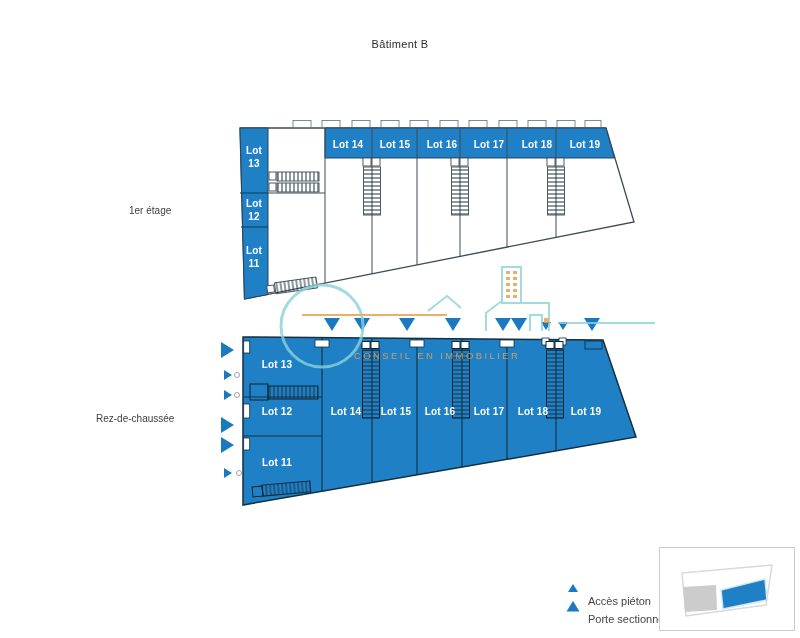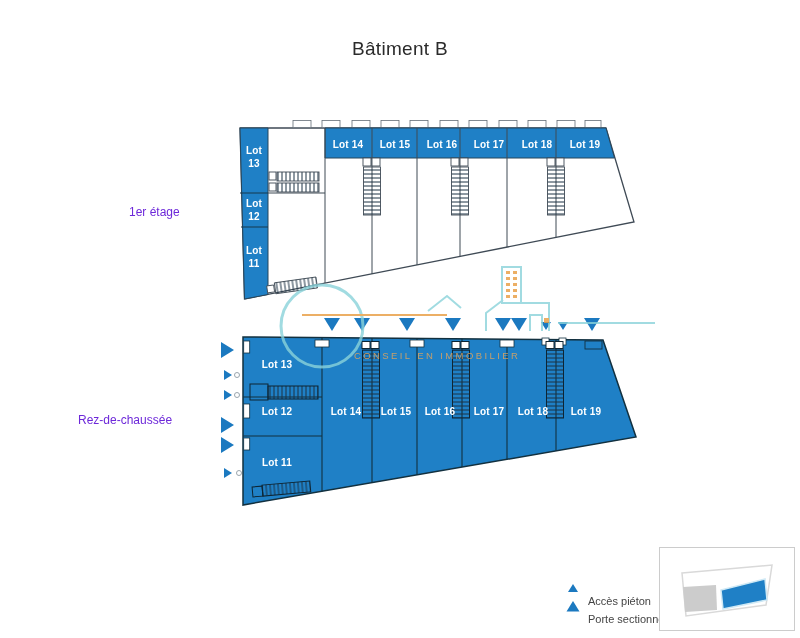--- a/index.html
+++ b/index.html
@@ -1,23 +1,23 @@
 <!DOCTYPE html>
 <html><head>
 <meta charset="utf-8">
 <style>
   html,body{margin:0;padding:0;background:#fff;}
   .canvas{position:relative;width:800px;height:638px;background:#fff;overflow:hidden;
           font-family:"Liberation Sans",sans-serif;}
   .layer{position:absolute;left:0;top:0;}
-  .title{position:absolute;left:0;right:0;top:38px;text-align:center;font-size:19px;
+  .title{position:absolute;left:0;right:0;top:38px;text-align:center;font-size:11px;
          font-weight:500;color:#2b2b2b;letter-spacing:.3px;}
-  .floor-label{position:absolute;font-size:12px;color:#6d28d9;}
+  .floor-label{position:absolute;font-size:10px;color:#404040;}
   .floor-label.first{left:129px;top:205px;}
-  .floor-label.ground{left:78px;top:413px;}
+  .floor-label.ground{left:96px;top:413px;}
   .lot-label{position:absolute;transform:translate(-50%,-50%);color:#fff;font-size:10px;
              font-weight:600;text-align:center;line-height:1.3;letter-spacing:.2px;white-space:nowrap;}
   .lot-label.two-line{width:28px;white-space:normal;}
   .wm-brand{position:absolute;left:283px;top:316px;font-size:38px;font-weight:700;
             letter-spacing:7px;white-space:nowrap;opacity:.8;line-height:1;}
   .wm-my{color:#f0a23e;}
   .wm-transac{color:#7fced9;}
   .wm-tagline{position:absolute;left:354px;top:350px;font-size:9.5px;font-weight:400;
               letter-spacing:2.4px;color:#e0a55e;opacity:.85;white-space:nowrap;}
   .legend{position:absolute;left:566px;top:581px;display:flex;flex-direction:column;gap:4px;}

